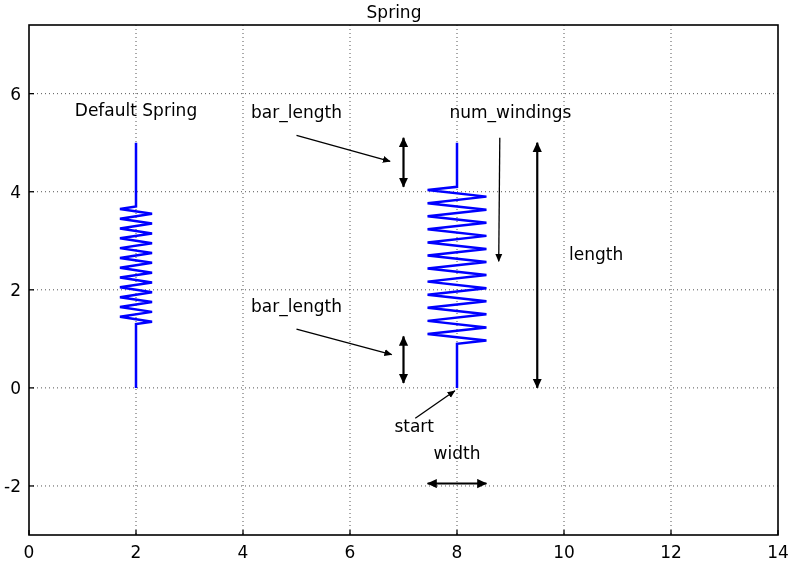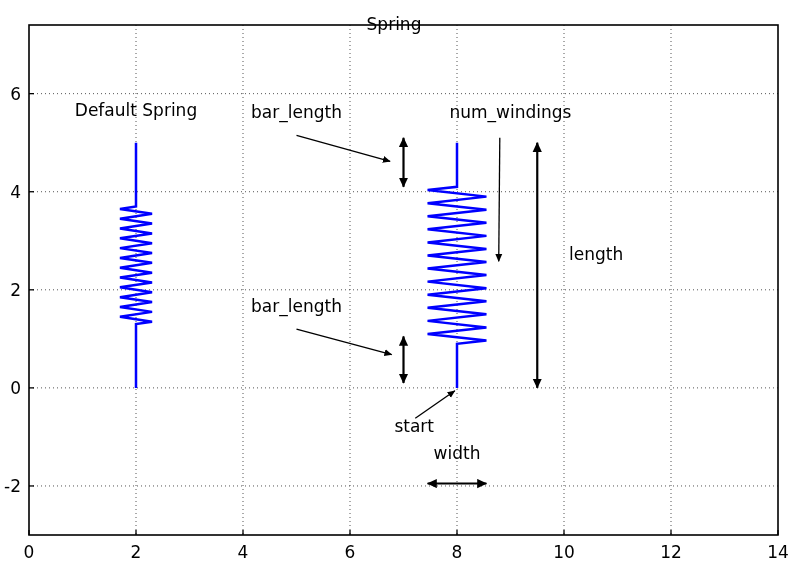--- a/index.html
+++ b/index.html
@@ -113,15 +113,15 @@
         <text x="296.5" y="311.875" text-anchor="middle" class="anno-text">bar_length</text>
         <text x="596.1" y="260.3846153846154" text-anchor="middle" class="anno-text">length</text>
         <text x="414.20000000000005" y="432.0192307692308" text-anchor="middle" class="anno-text">start</text>
         <text x="457" y="458.99038461538464" text-anchor="middle" class="anno-text">width</text>
       </g>
 
     <rect id="axes-frame" fill="none" stroke="#000000" stroke-width="1.6" x="29" y="25" width="749" height="510"></rect>
   </svg>
 
   <div id="title-holder" style="position:absolute;top:0;left:0;width:788px;text-align:center;">
-    <span style="display:inline-block;font-size:17px;color:#000;padding-top:14px;">Spring</span>
+    <span style="display:inline-block;font-size:17px;color:#000;padding-top:2px;">Spring</span>
   </div>
 </div>
 
 </body></html>

